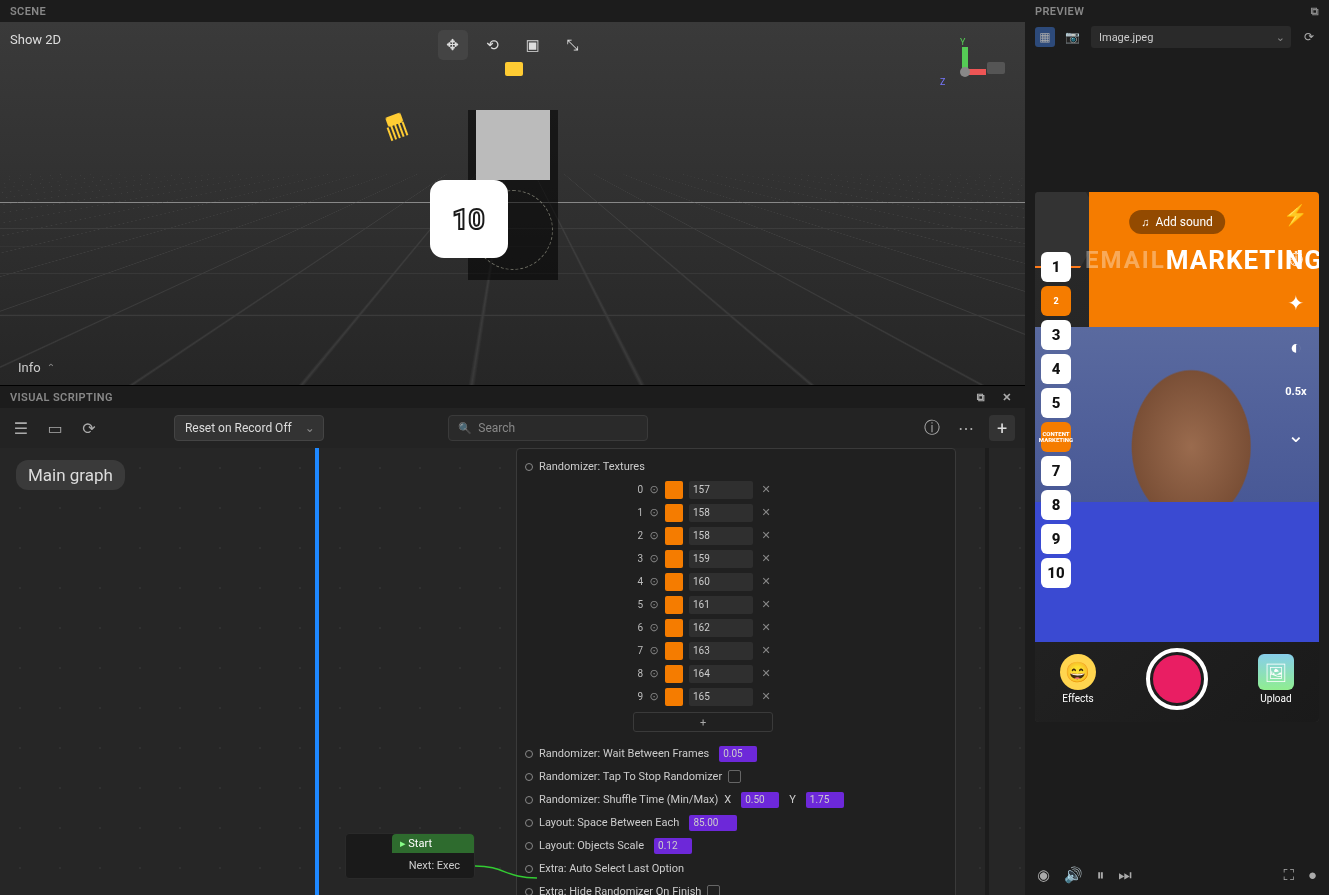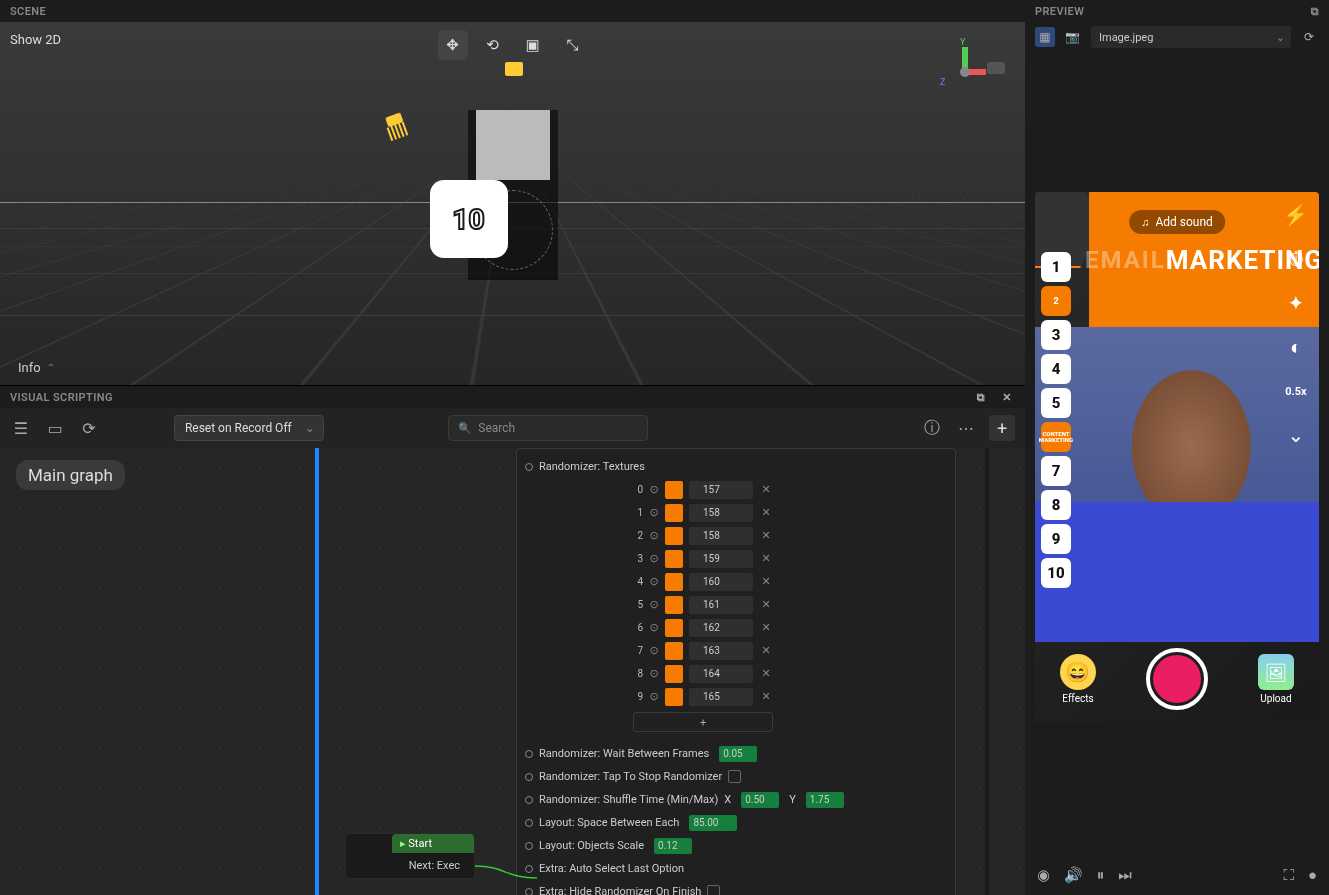--- a/index.html
+++ b/index.html
@@ -62,26 +62,26 @@
 .node{position:absolute; background:#202020; border:1px solid #3a3a3a; border-radius:4px; font-size:11px;}
 .node.randomizer{left:516px; top:0; width:440px; padding:6px 8px 10px;}
 .node .row{display:flex; align-items:center; height:23px; gap:6px;}
 .node .port{width:8px; height:8px; border:1.5px solid #888; border-radius:50%; flex-shrink:0;}
 .node .label{color:#ccc; white-space:nowrap;}
 .tex-list{margin-left:108px; width:140px;}
 .tex-row{display:flex; align-items:center; height:23px; gap:6px;}
 .tex-row .idx{width:10px; text-align:right; color:#bbb; font-size:10px;}
 .tex-row .link{width:10px; text-align:center; color:#888; font-size:11px;}
 .tex-row .swatch{width:18px; height:18px; background:#f57c00; border-radius:2px; display:flex; align-items:center; justify-content:center; font-size:8px; color:#fff;}
-.tex-row .field{flex:1; background:#2f2f2f; height:18px; border-radius:2px; color:#ccc; font-size:10px; display:flex; align-items:center; padding:0 14px; min-width:40px;}
+.tex-row .field{flex:1; background:#2f2f2f; height:18px; border-radius:2px; color:#ccc; font-size:10px; display:flex; align-items:center; padding:0 4px; min-width:40px;}
 .tex-row .x{width:14px; text-align:center; color:#888; cursor:pointer;}
 .tex-add{height:20px; border:1px solid #3a3a3a; border-radius:3px; display:flex; align-items:center; justify-content:center; color:#aaa; margin-top:4px; cursor:pointer;}
 .outputs{position:absolute; right:-300px; top:165px; width:290px;}
 .out-row{display:flex; align-items:center; justify-content:flex-end; height:19px; gap:8px; color:#ccc; font-size:11px;}
-.mini-input{background:#15803d; height:16px; width:38px; border-radius:2px; font-size:10px; color:#ccc; display:inline-flex; align-items:center; padding:0 4px; margin:0 4px;}
+.mini-input{background:#6d28d9; height:16px; width:38px; border-radius:2px; font-size:10px; color:#ccc; display:inline-flex; align-items:center; padding:0 4px; margin:0 4px;}
 .chk{width:13px; height:13px; border:1px solid #666; border-radius:2px;}
 
 .start-node{position:absolute; left:345px; top:385px; width:130px; background:#1a1a1a; border:1px solid #2a2a2a; border-radius:4px;}
 .start-node .head{background:#2e6b2e; color:#fff; font-size:11px; padding:3px 8px; border-radius:4px 4px 0 0;margin-left:46px;}
 .start-node .body{padding:6px 8px; display:flex; align-items:center; justify-content:flex-end; gap:6px; color:#ccc; font-size:11px;}
 .wire{position:absolute; left:475px; top:416px; width:60px; height:18px;}
 .wire svg{overflow:visible;}
 
 
 .right{background:#1c1c1c; display:flex; flex-direction:column;}

